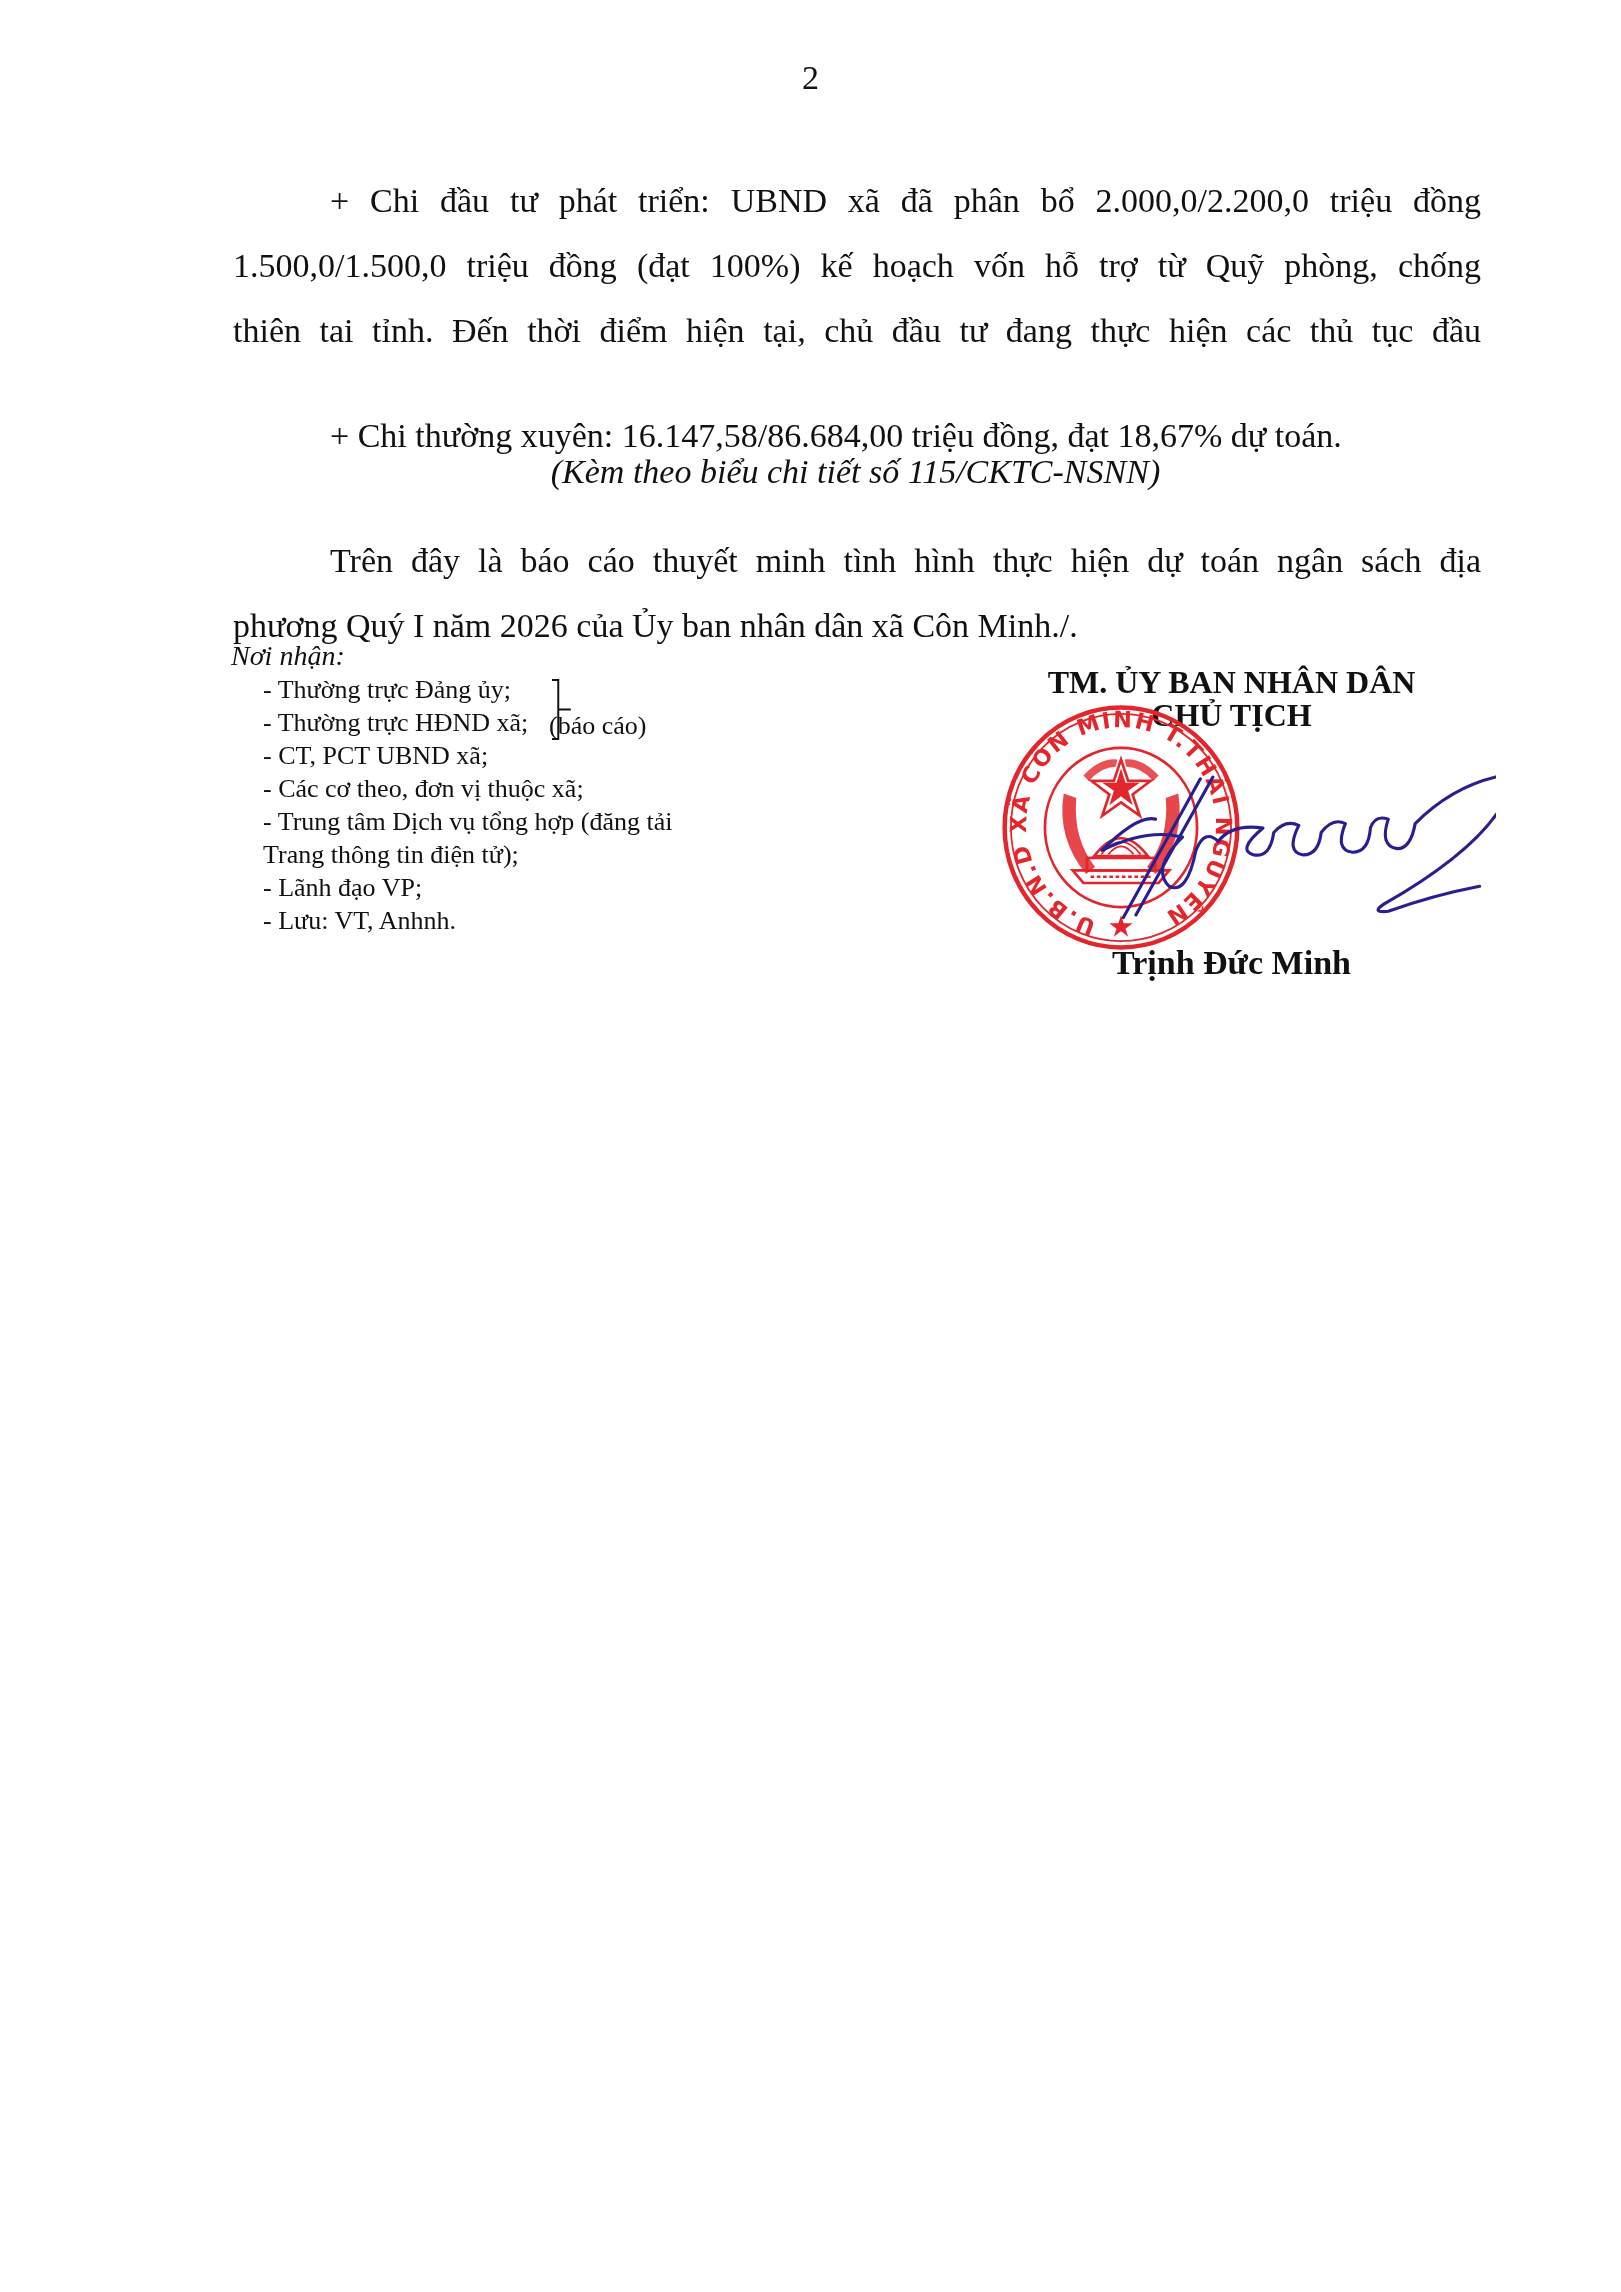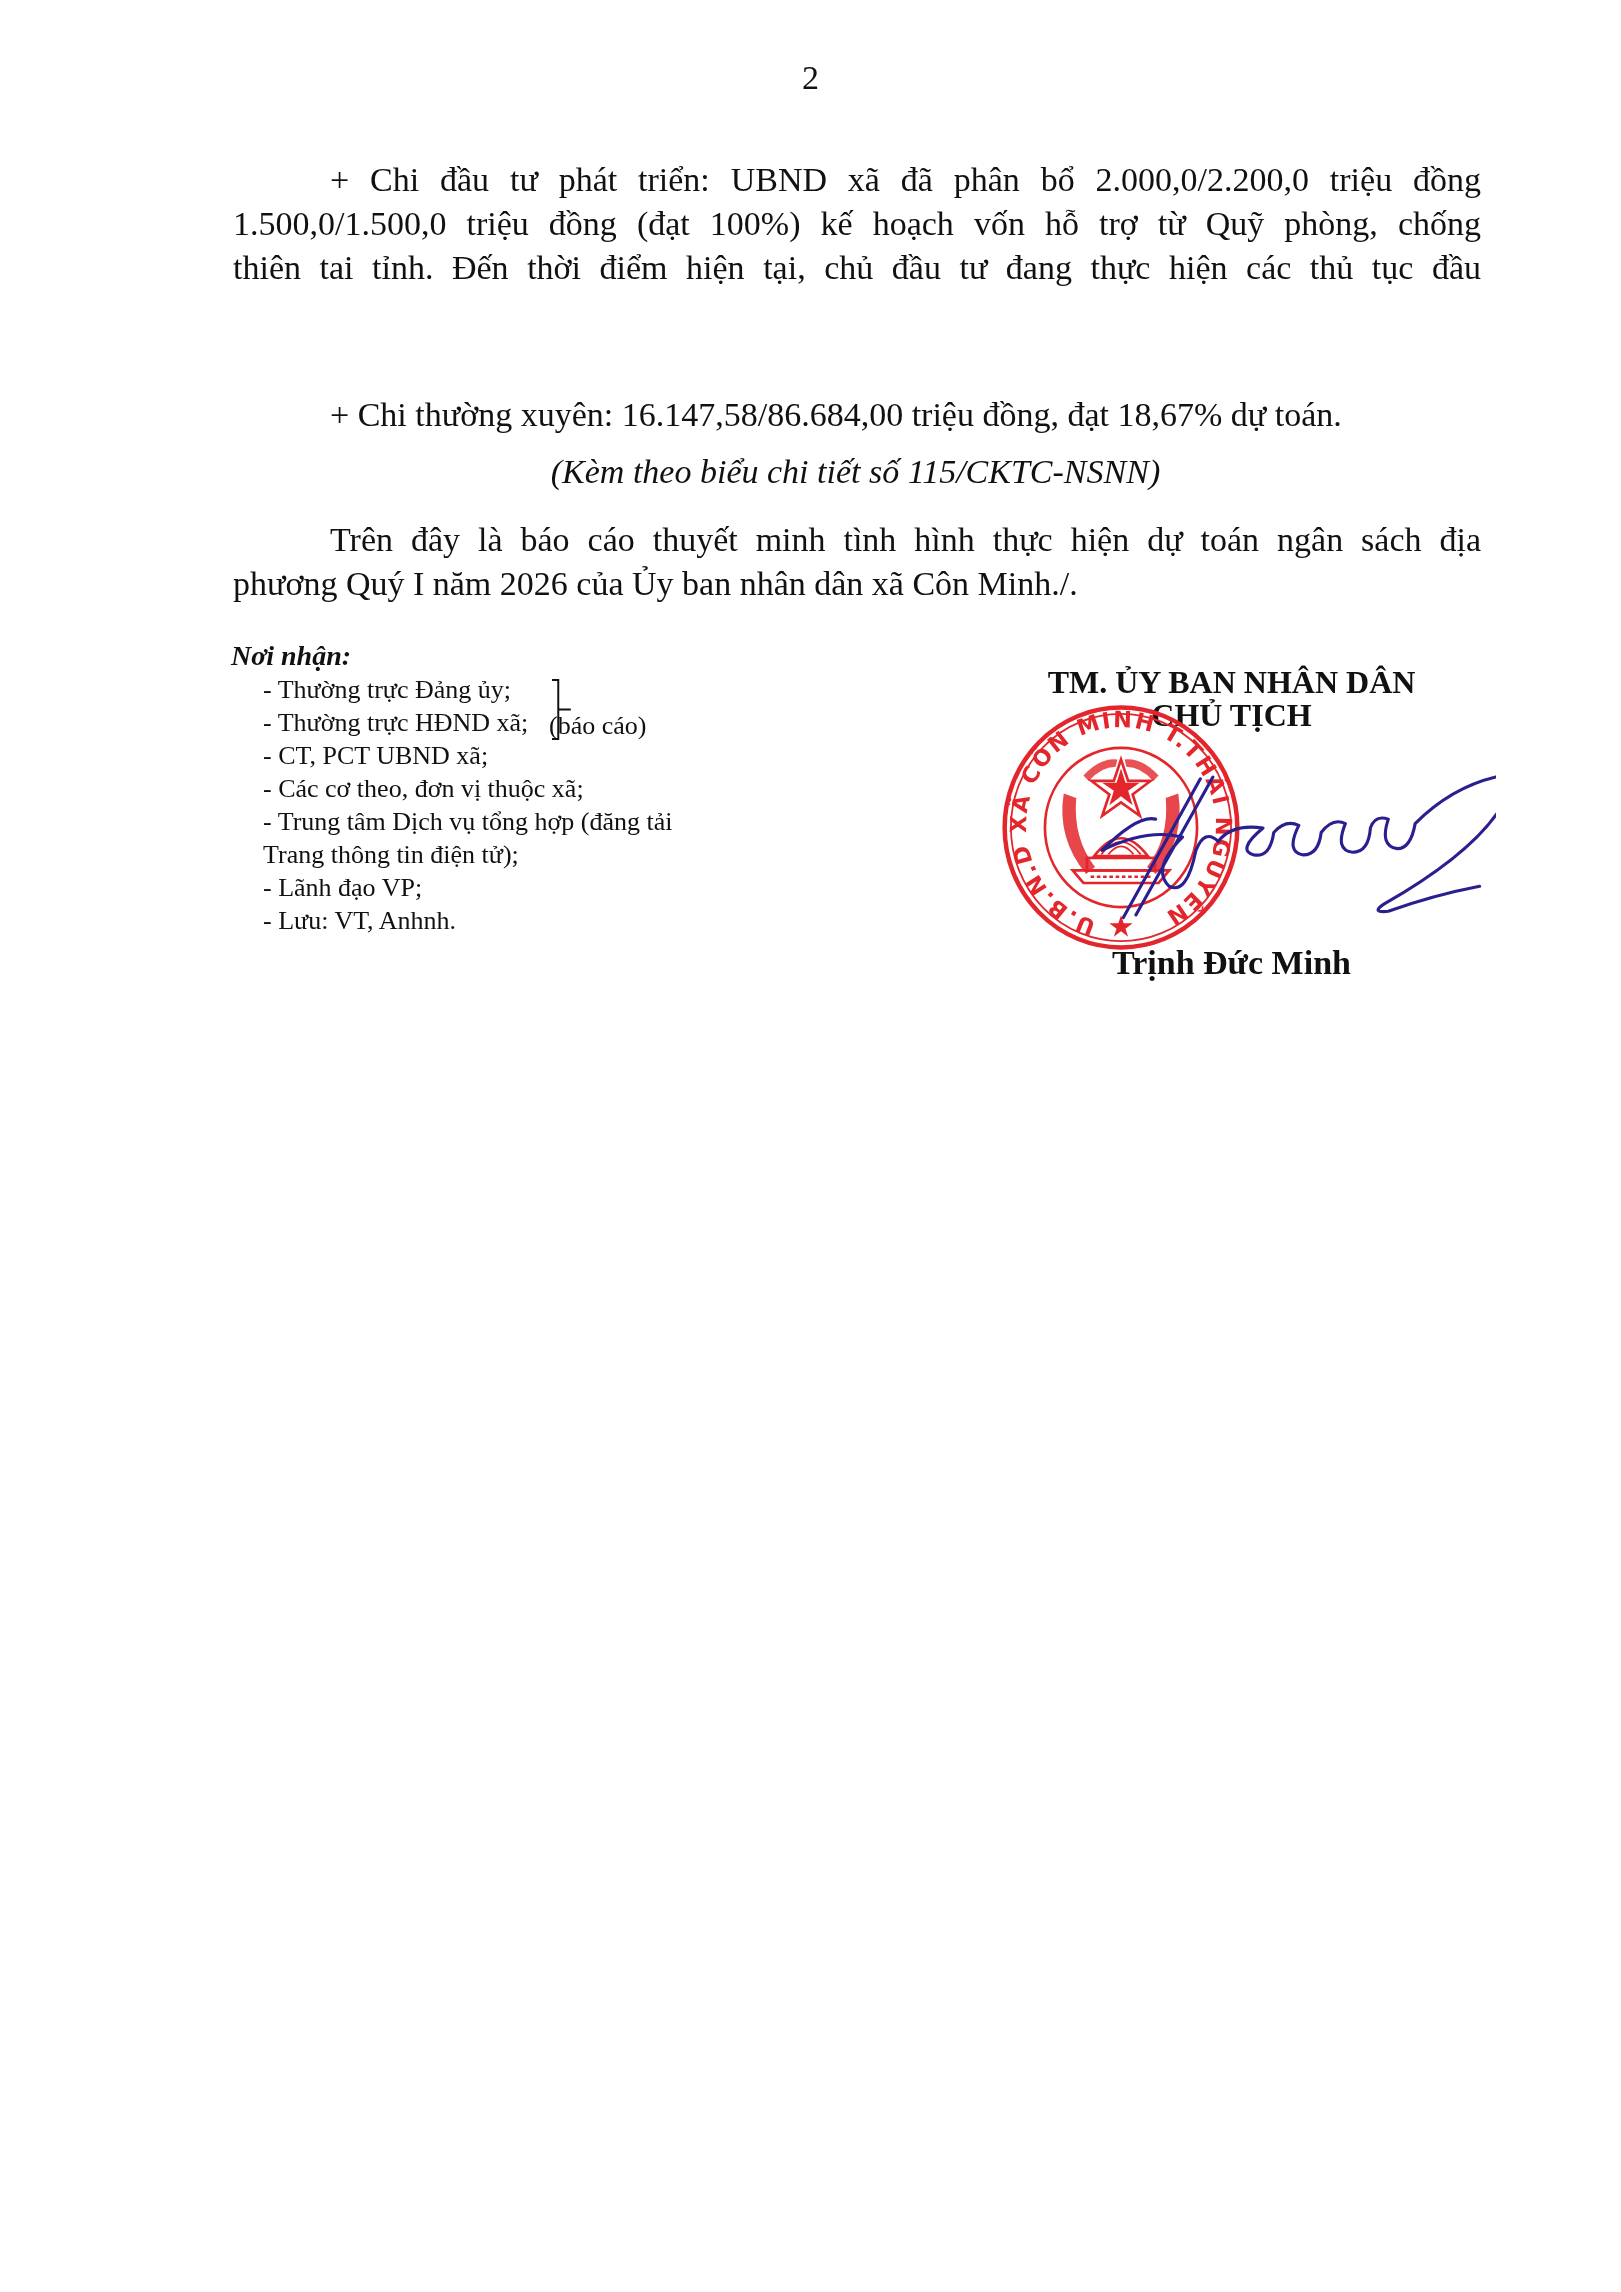--- a/index.html
+++ b/index.html
@@ -1,25 +1,25 @@
 <!DOCTYPE html>
 <html style="font-size:14.3px"><head>
 <meta charset="utf-8">
 <style>
   html, body { margin: 0; padding: 0; background: #ffffff; }
   body { width: 1621px; height: 2293px; position: relative; overflow: hidden; font-family: "Liberation Serif", "DejaVu Serif", serif; color: #111; }
   .abs { position: absolute; white-space: nowrap; }
   .page-num { left: 0; width: 1621px; top: 59px; text-align: center; font-size: 34px; }
   .para { position: absolute; left: 233px; width: 1248px; font-size: 34px; line-height: 44px; text-align: justify; }
-  .para .line { display: block; height: 44px; text-align: justify; text-align-last: justify; white-space: nowrap; }
+  .para .line { display: block; height: 44px; text-align: justify; text-align-last: justify; white-space: nowrap; margin-top: 21px; }
   .para .line.last { text-align-last: left; }
   .indent { padding-left: 97px; }
   .italic-note { position: absolute; left: 0; width: 1711px; top: 453px; text-align: center; font-style: italic; font-size: 34px; }
   .recipients { position: absolute; left: 231px; top: 639px; font-size: 26px; line-height: 33px; }
-  .recipients .title { font-weight: bold; font-style: italic; font-size: 28px; line-height: 34px; }
+  .recipients .title { font-weight: normal; font-style: italic; font-size: 28px; line-height: 34px; }
   .recipients .item { white-space: nowrap; margin-left: 32px; }
   .bracket { position: absolute; left: 552px; top: 679px; width: 19.7px; height: 61px; }
   .bao-cao { position: absolute; left: 549px; top: 711px; font-size: 26px; }
   .sign-block { position: absolute; left: 985px; width: 493px; text-align: center; font-weight: bold; }
   .sign-title { top: 647px; font-size: 32px; line-height: 33px; margin-top: 19px; }
   .sign-name { top: 944px; font-size: 34px; }
   .stamp { position: absolute; left: 1001px; top: 704px; width: 240px; height: 247px; }
   .signature { position: absolute; left: 1030px; top: 752px; width: 466px; height: 179px; }
 </style>
 </head>

